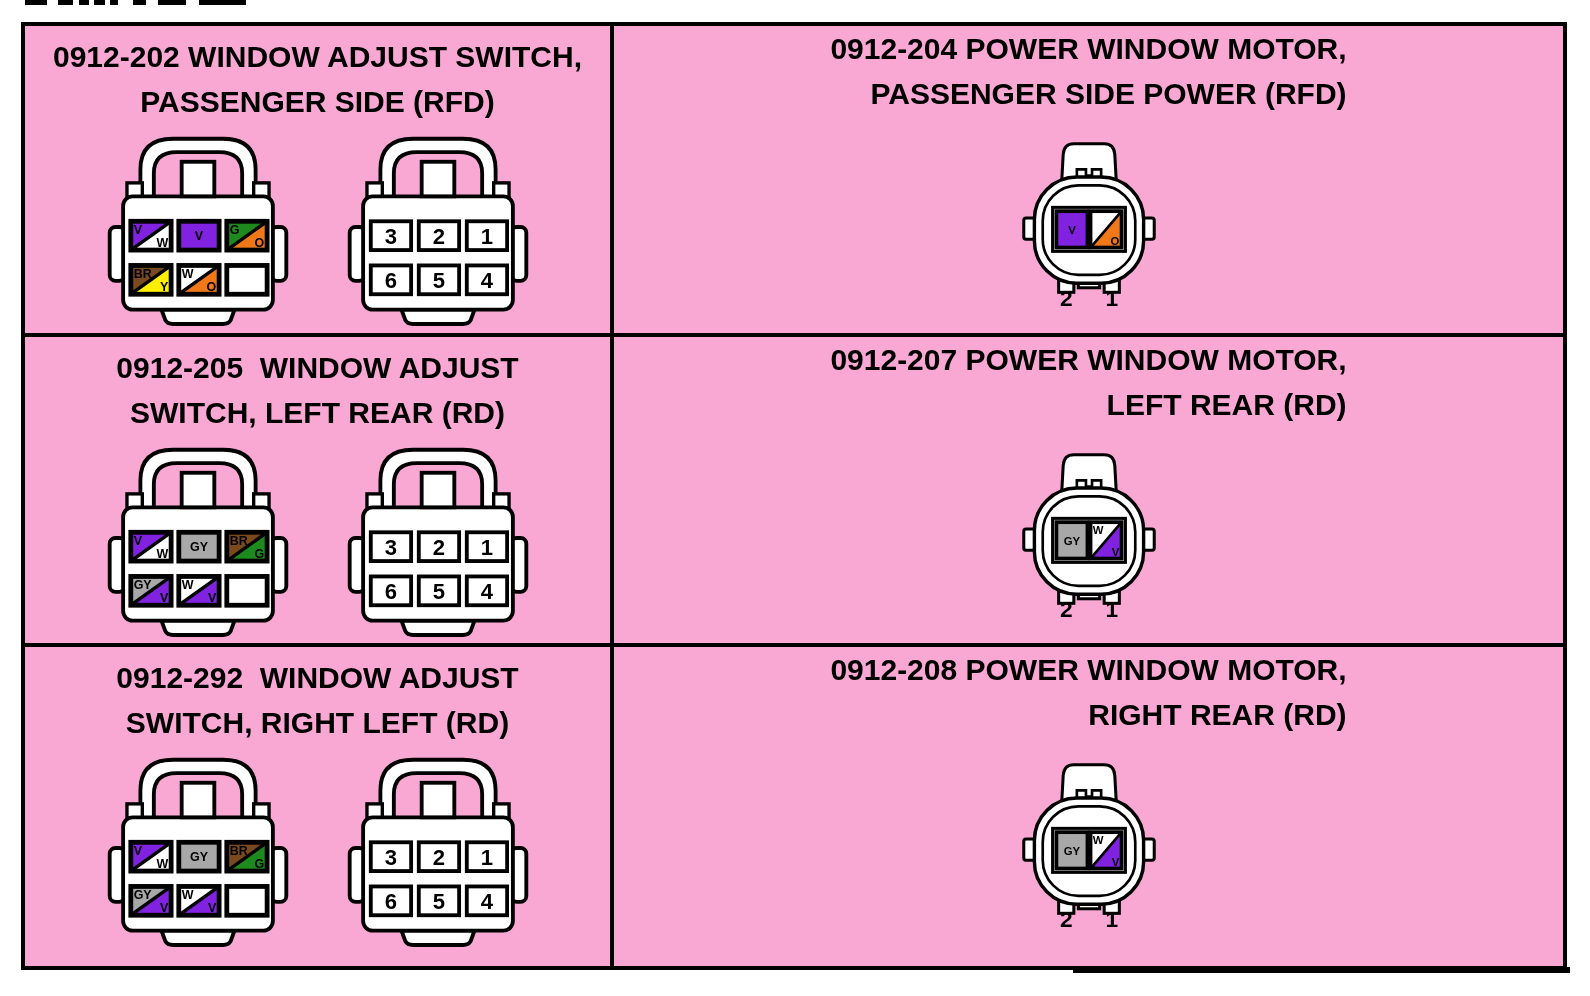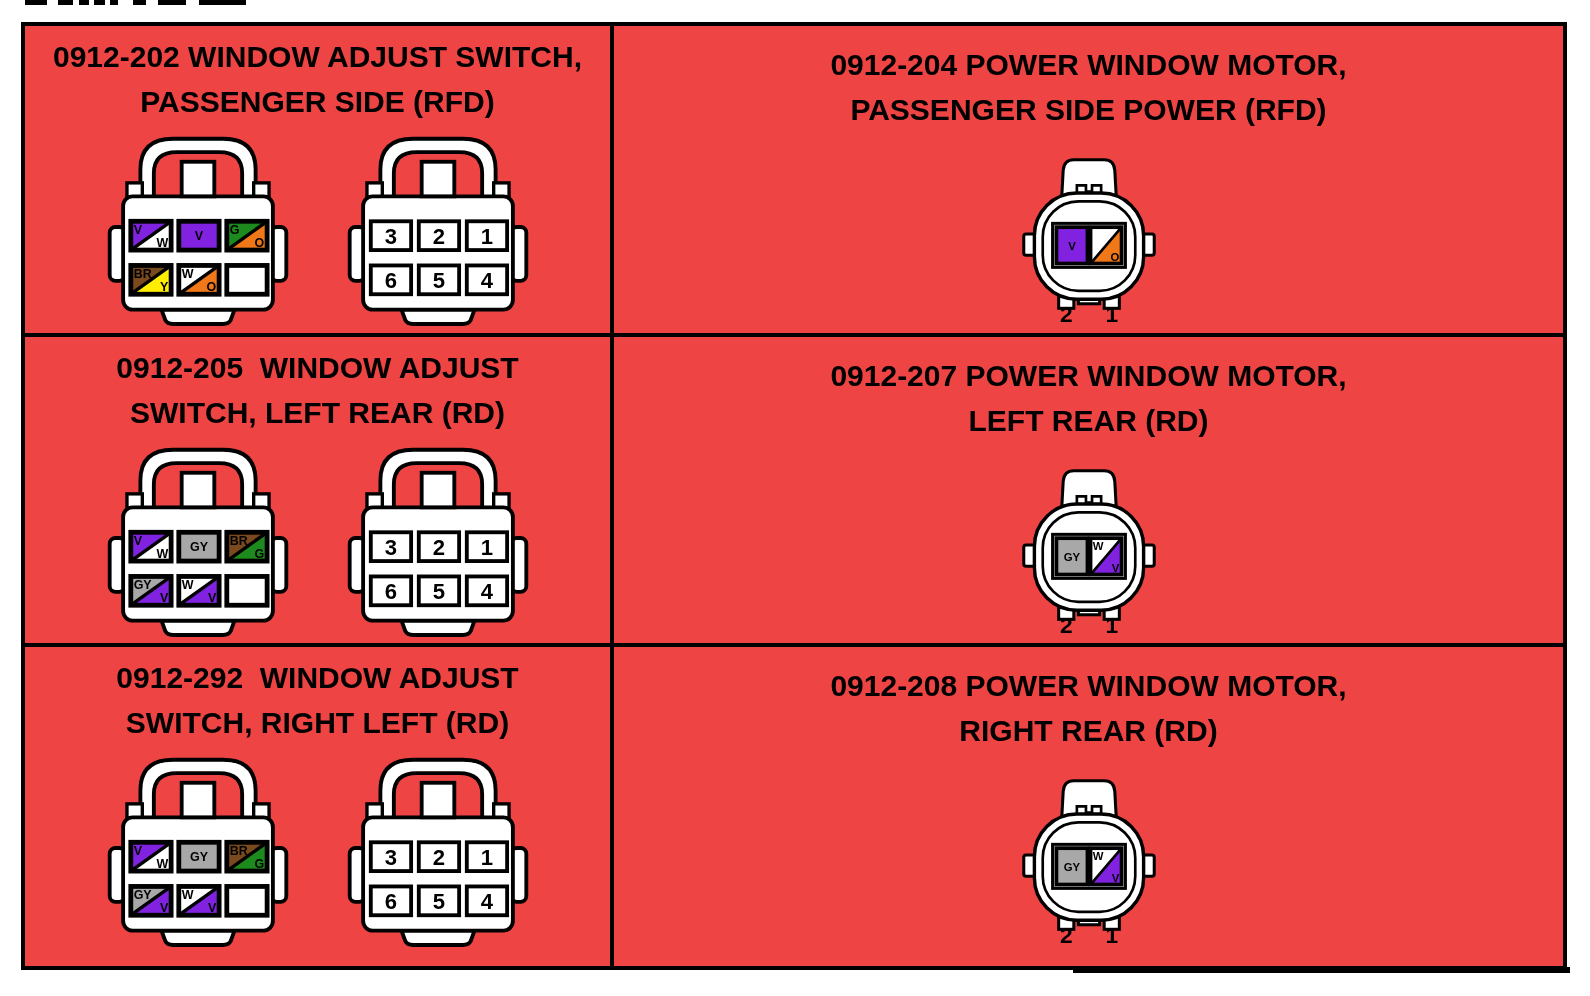--- a/index.html
+++ b/index.html
@@ -1,28 +1,28 @@
 <!DOCTYPE html>
 <html><head>
 <meta charset="utf-8">
 <style>
   html,body{margin:0;padding:0;background:#fff;}
   body{width:1590px;height:996px;position:relative;font-family:"Liberation Sans",sans-serif;overflow:hidden;}
   .tbl{
     position:absolute;left:21px;top:22px;width:1546px;height:948px;
     border:4px solid #000;box-sizing:border-box;
     display:grid;grid-template-columns:589px 1fr;grid-template-rows:311px 310px 1fr;
-    background:#ef4444;
+    background:#f9a8d4;
   }
   .cell{display:flex;flex-direction:column;align-items:center;box-sizing:border-box;overflow:hidden;}
   .cell.col0{border-right:4px solid #000;}
   .cell.rowline{border-bottom:4px solid #000;}
   .titles{text-align:center;font-weight:bold;font-size:30px;line-height:45px;color:#000;}
   .cell.col0 .titles{padding-top:8px;}
-  .cell.col1 .titles{padding-top:16px;}
+  .cell.col1 .titles{padding-top:0;text-align:right;}
   .title-line{white-space:pre;}
   .connrow{display:flex;gap:48px;justify-content:center;margin-top:5px;}
   .connrow.motor{margin-top:14px;}
   svg text{font-family:"Liberation Sans",sans-serif;}
   .dash{position:absolute;top:0;height:5px;background:#000;}
   .botline{position:absolute;left:1073px;top:967px;width:497px;height:6px;background:#000;}
 </style>
 </head>
 <body>
 

